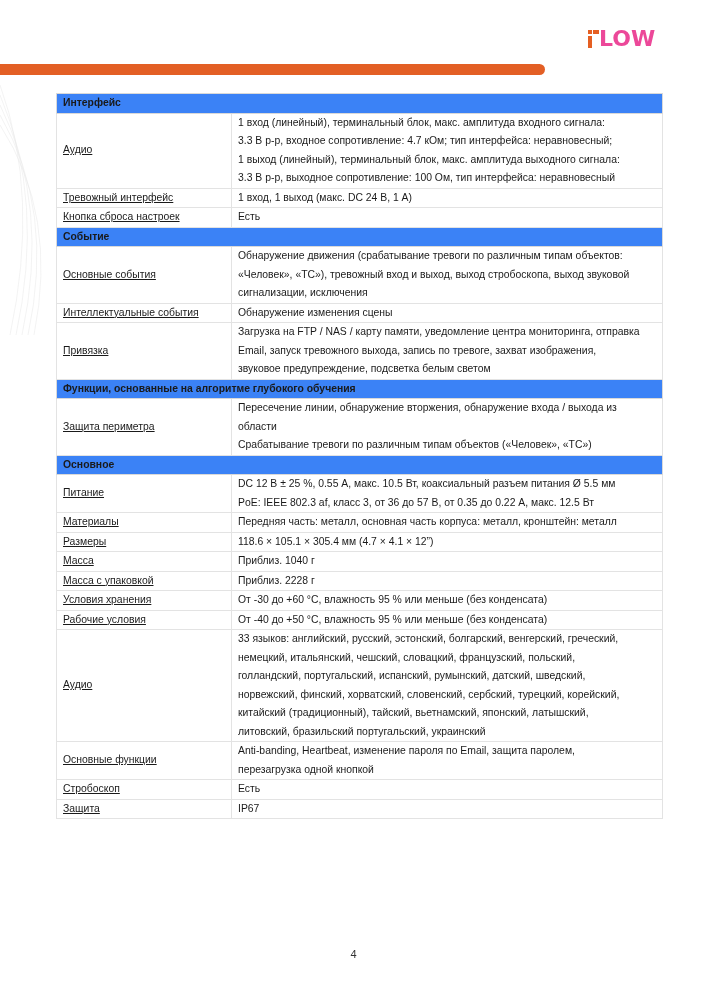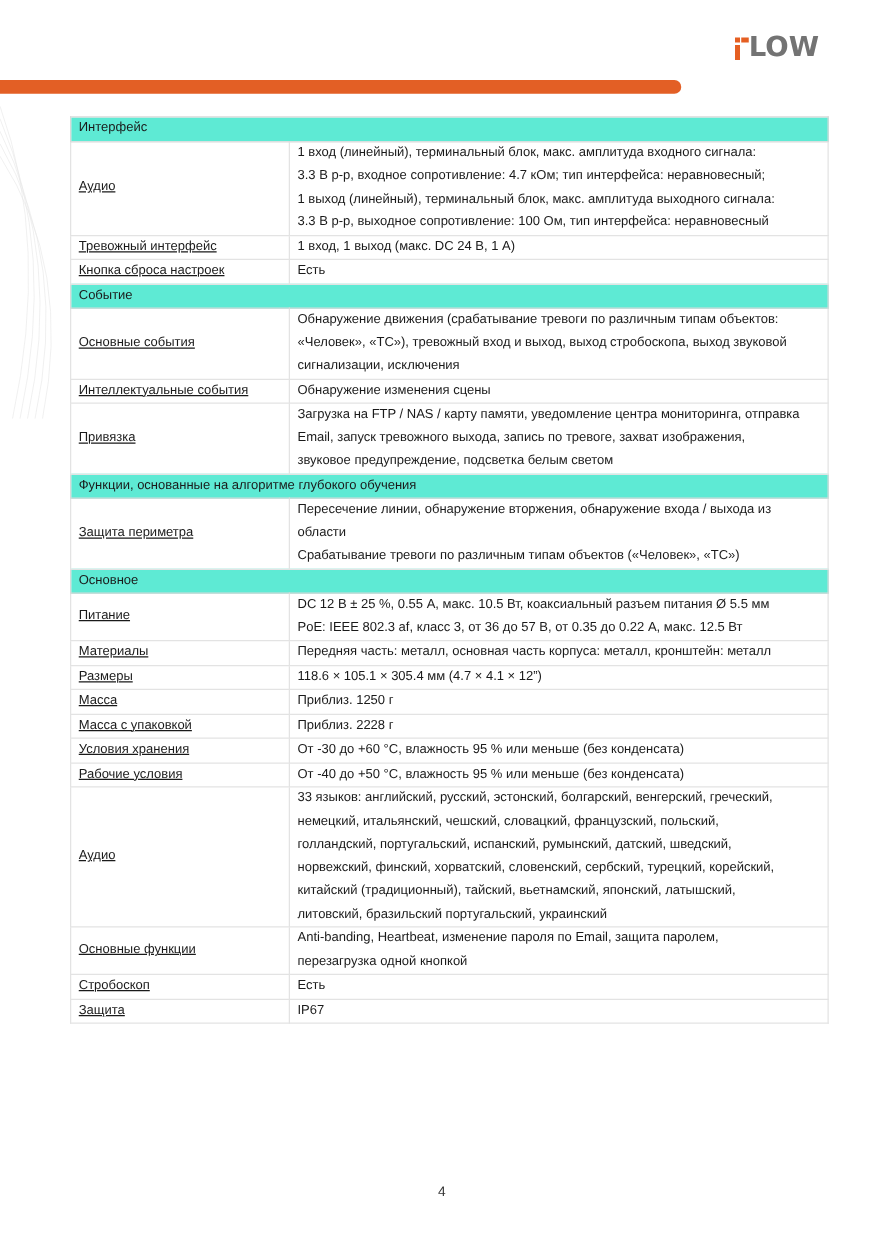--- a/index.html
+++ b/index.html
@@ -5,21 +5,21 @@
     html, body { margin: 0; padding: 0; }
     body {
       width: 707px; height: 1000px; position: relative; overflow: hidden;
       background: #ffffff;
       font-family: "Liberation Sans", sans-serif;
       color: #1a1a1a;
     }
     .logo {
       position: absolute; left: 588px; top: 26px;
       font-family: "DejaVu Sans", sans-serif; font-weight: bold;
-      font-size: 22px; letter-spacing: 0px; color: #737373;
+      font-size: 22px; letter-spacing: 0px; color: #ec4899;
       display: flex; align-items: center;
     }
     .logo .i-mark { position: relative; width: 10px; height: 18px; margin-right: 1px; }
     .logo .i-mark .dot { position: absolute; left: 0; top: 0; width: 4px; height: 4px; background: #e55f22; }
     .logo .i-mark .bar { position: absolute; left: 0; top: 6px; width: 4px; height: 12px; background: #e55f22; }
     .logo .i-mark .top { position: absolute; left: 5px; top: 0; width: 6px; height: 4px; background: #e55f22; }
     .orange-bar {
       position: absolute; left: 0; top: 64px; width: 545px; height: 11px;
       background: #e35f25; border-radius: 0 6px 6px 0;
     }
@@ -28,21 +28,21 @@
     }
     table.spec {
       position: absolute; left: 56px; top: 93px; width: 607px;
       border-collapse: collapse; font-size: 10.4px; line-height: 18.5px;
     }
     table.spec td {
       border: 1px solid #e3e3e3; padding: 0 6px; vertical-align: middle;
     }
     table.spec td.k { width: 162px; text-decoration: underline; }
     table.spec tr.section td {
-      background: #5eead4; font-weight: normal; border-color: #d9d9d9; height: 18px;
+      background: #3b82f6; font-weight: bold; border-color: #d9d9d9; height: 18px;
     }
     .line { display: block; }
     .page-num {
       position: absolute; left: 0; width: 707px; top: 948px; text-align: center;
       font-size: 11px; color: #333;
     }
   </style>
 </head>
 <body>
 
@@ -147,21 +147,21 @@
       </tr>
       <tr>
         <td class="k">Размеры</td>
         <td>
           <span class="line">118.6 × 105.1 × 305.4 мм (4.7 × 4.1 × 12”)</span>
         </td>
       </tr>
       <tr>
         <td class="k">Масса</td>
         <td>
-          <span class="line">Приблиз. 1250 г</span>
+          <span class="line">Приблиз. 1040 г</span>
         </td>
       </tr>
       <tr>
         <td class="k">Масса с упаковкой</td>
         <td>
           <span class="line">Приблиз. 2228 г</span>
         </td>
       </tr>
       <tr>
         <td class="k">Условия хранения</td>

